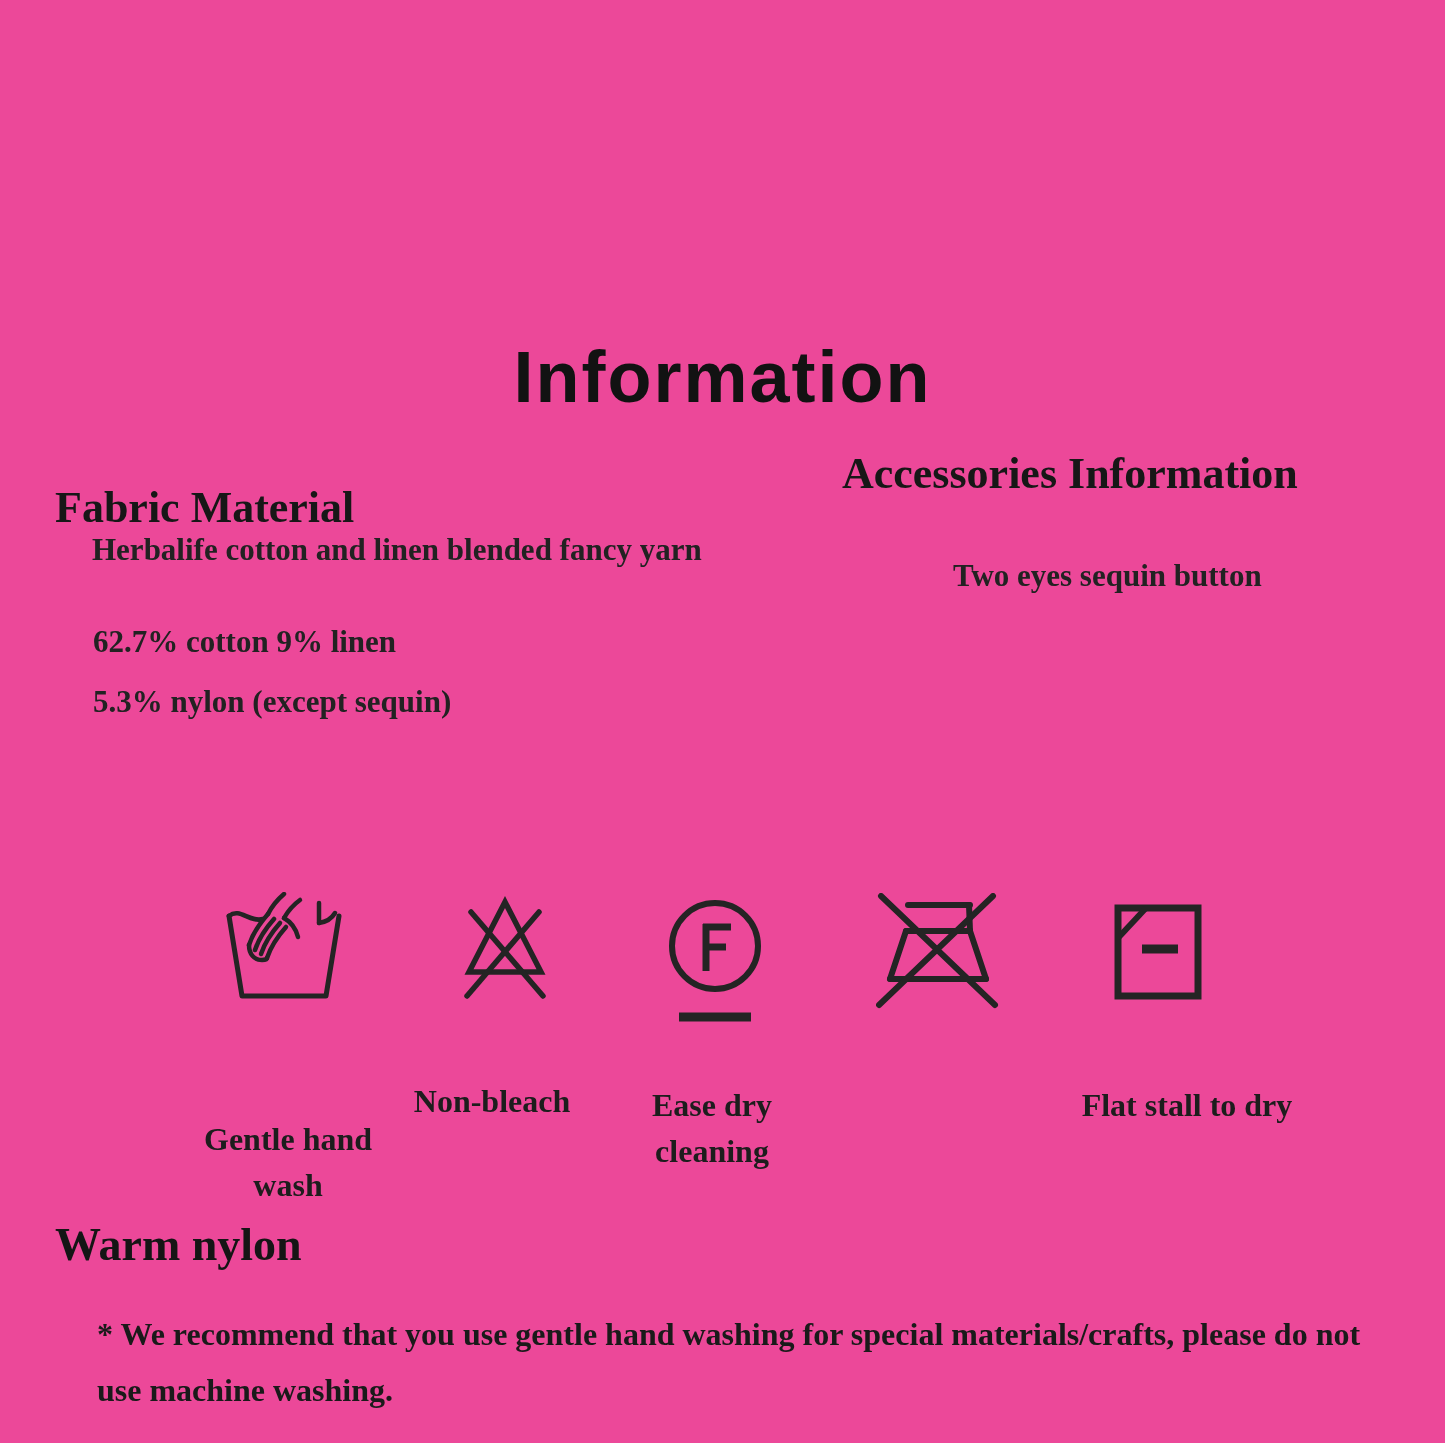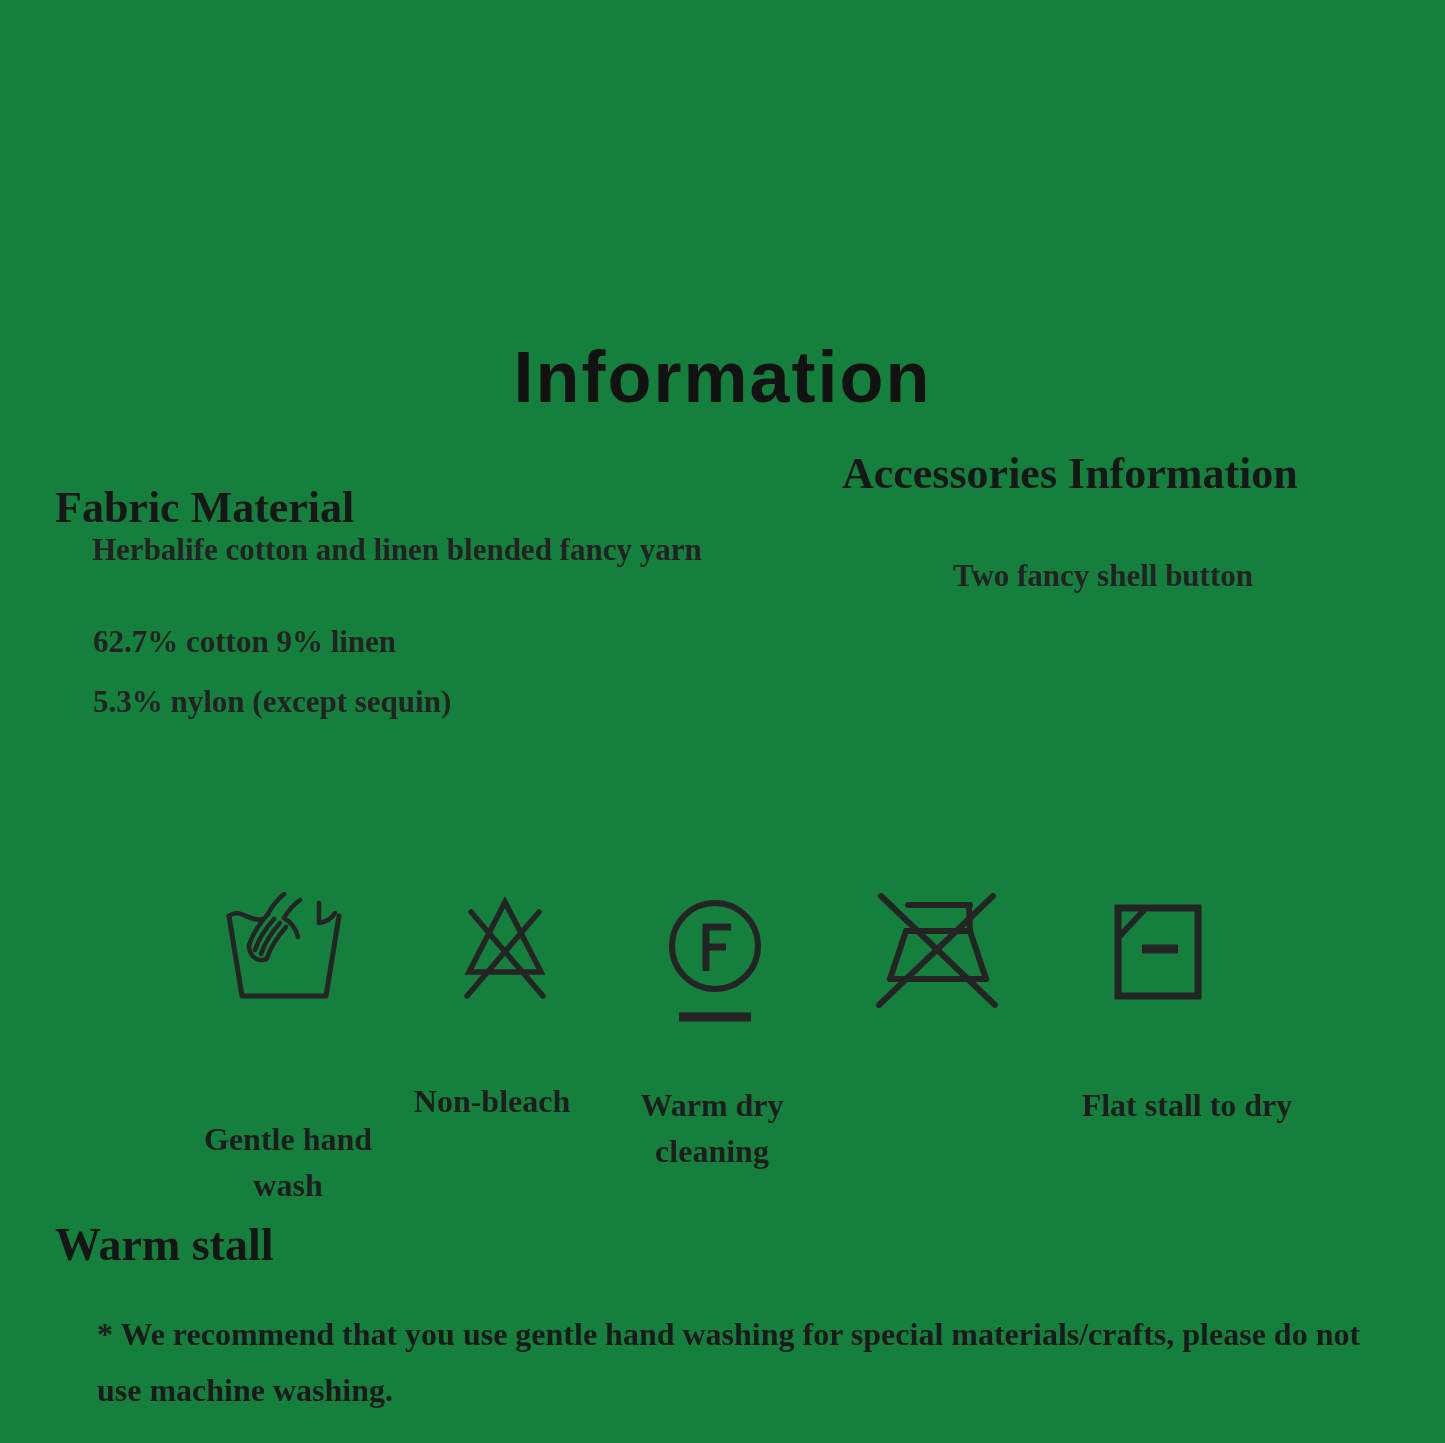--- a/index.html
+++ b/index.html
@@ -1,18 +1,18 @@
 <!DOCTYPE html>
 <html><head>
 <meta charset="utf-8">
 <style>
   html,body {margin:0; padding:0; background:#ffffff;}
   .page {
     position:relative; width:1445px; height:1443px;
-    background:#15803d; color:#1c1c1c;
+    background:#ec4899; color:#1c1c1c;
     font-family:"Liberation Serif", serif;
     overflow:hidden;
   }
   .title {
     position:absolute; left:0; top:336px; width:100%;
     text-align:center;
     font-family:"Liberation Sans", sans-serif;
     font-weight:700; font-size:72px; letter-spacing:2px; color:#121212;
   }
   .section-heading {
@@ -59,21 +59,21 @@
 
   <div class="title">Information</div>
 
   <div class="section-heading heading-fabric">Fabric Material</div>
   <div class="section-heading heading-accessories">Accessories Information</div>
 
   <div class="body-line fab-line-0">Herbalife cotton and linen blended fancy yarn</div>
   <div class="body-line fab-line-1">62.7% cotton 9% linen</div>
   <div class="body-line fab-line-2">5.3% nylon (except sequin)</div>
 
-  <div class="body-line acc-line-0">Two fancy shell button</div>
+  <div class="body-line acc-line-0">Two eyes sequin button</div>
 
   <div class="care-icon icon-hand-wash">
     <svg width="125" height="112" viewBox="0 0 125 112" fill="none" stroke="#242424" stroke-linecap="round" stroke-linejoin="round">
       <path d="M7,24 L20,104 L104,104 L117,24" stroke-width="5"></path>
       <path d="M7,24 C18,15 27,31 41,27" stroke-width="4.5"></path>
       <path d="M97,31 C104,30 110,26 113,21" stroke-width="4.5"></path>
       <path d="M97,11 L97,31" stroke-width="4.5"></path>
       <path d="M62,2 C55,8 50,14 46,22" stroke-width="4.5"></path>
       <path d="M78,8 C71,13 66,19 62,26" stroke-width="4.5"></path>
       <path d="M46,22 C38,31 31,41 27,53" stroke-width="4.5"></path>
@@ -119,19 +119,19 @@
   <div class="care-icon icon-flat-dry">
     <svg width="98" height="102" viewBox="0 0 98 102" fill="none" stroke="#242424">
       <rect x="12" y="8" width="80" height="88" stroke-width="7"></rect>
       <path d="M36,49 L72,49" stroke-width="9"></path>
       <path d="M12,38 L40,8" stroke-width="6"></path>
     </svg>
   </div>
 
   <div class="care-label label-0">Gentle hand wash</div>
   <div class="care-label label-1">Non-bleach</div>
-  <div class="care-label label-2">Warm dry cleaning</div>
+  <div class="care-label label-2">Ease dry cleaning</div>
   <div class="care-label label-4">Flat stall to dry</div>
 
-  <div class="tips-heading">Warm stall</div>
+  <div class="tips-heading">Warm nylon</div>
   <div class="tips-text">* We recommend that you use gentle hand washing for special materials/crafts, please do not use machine washing.</div>
 
 </div>
 
 </body></html>

